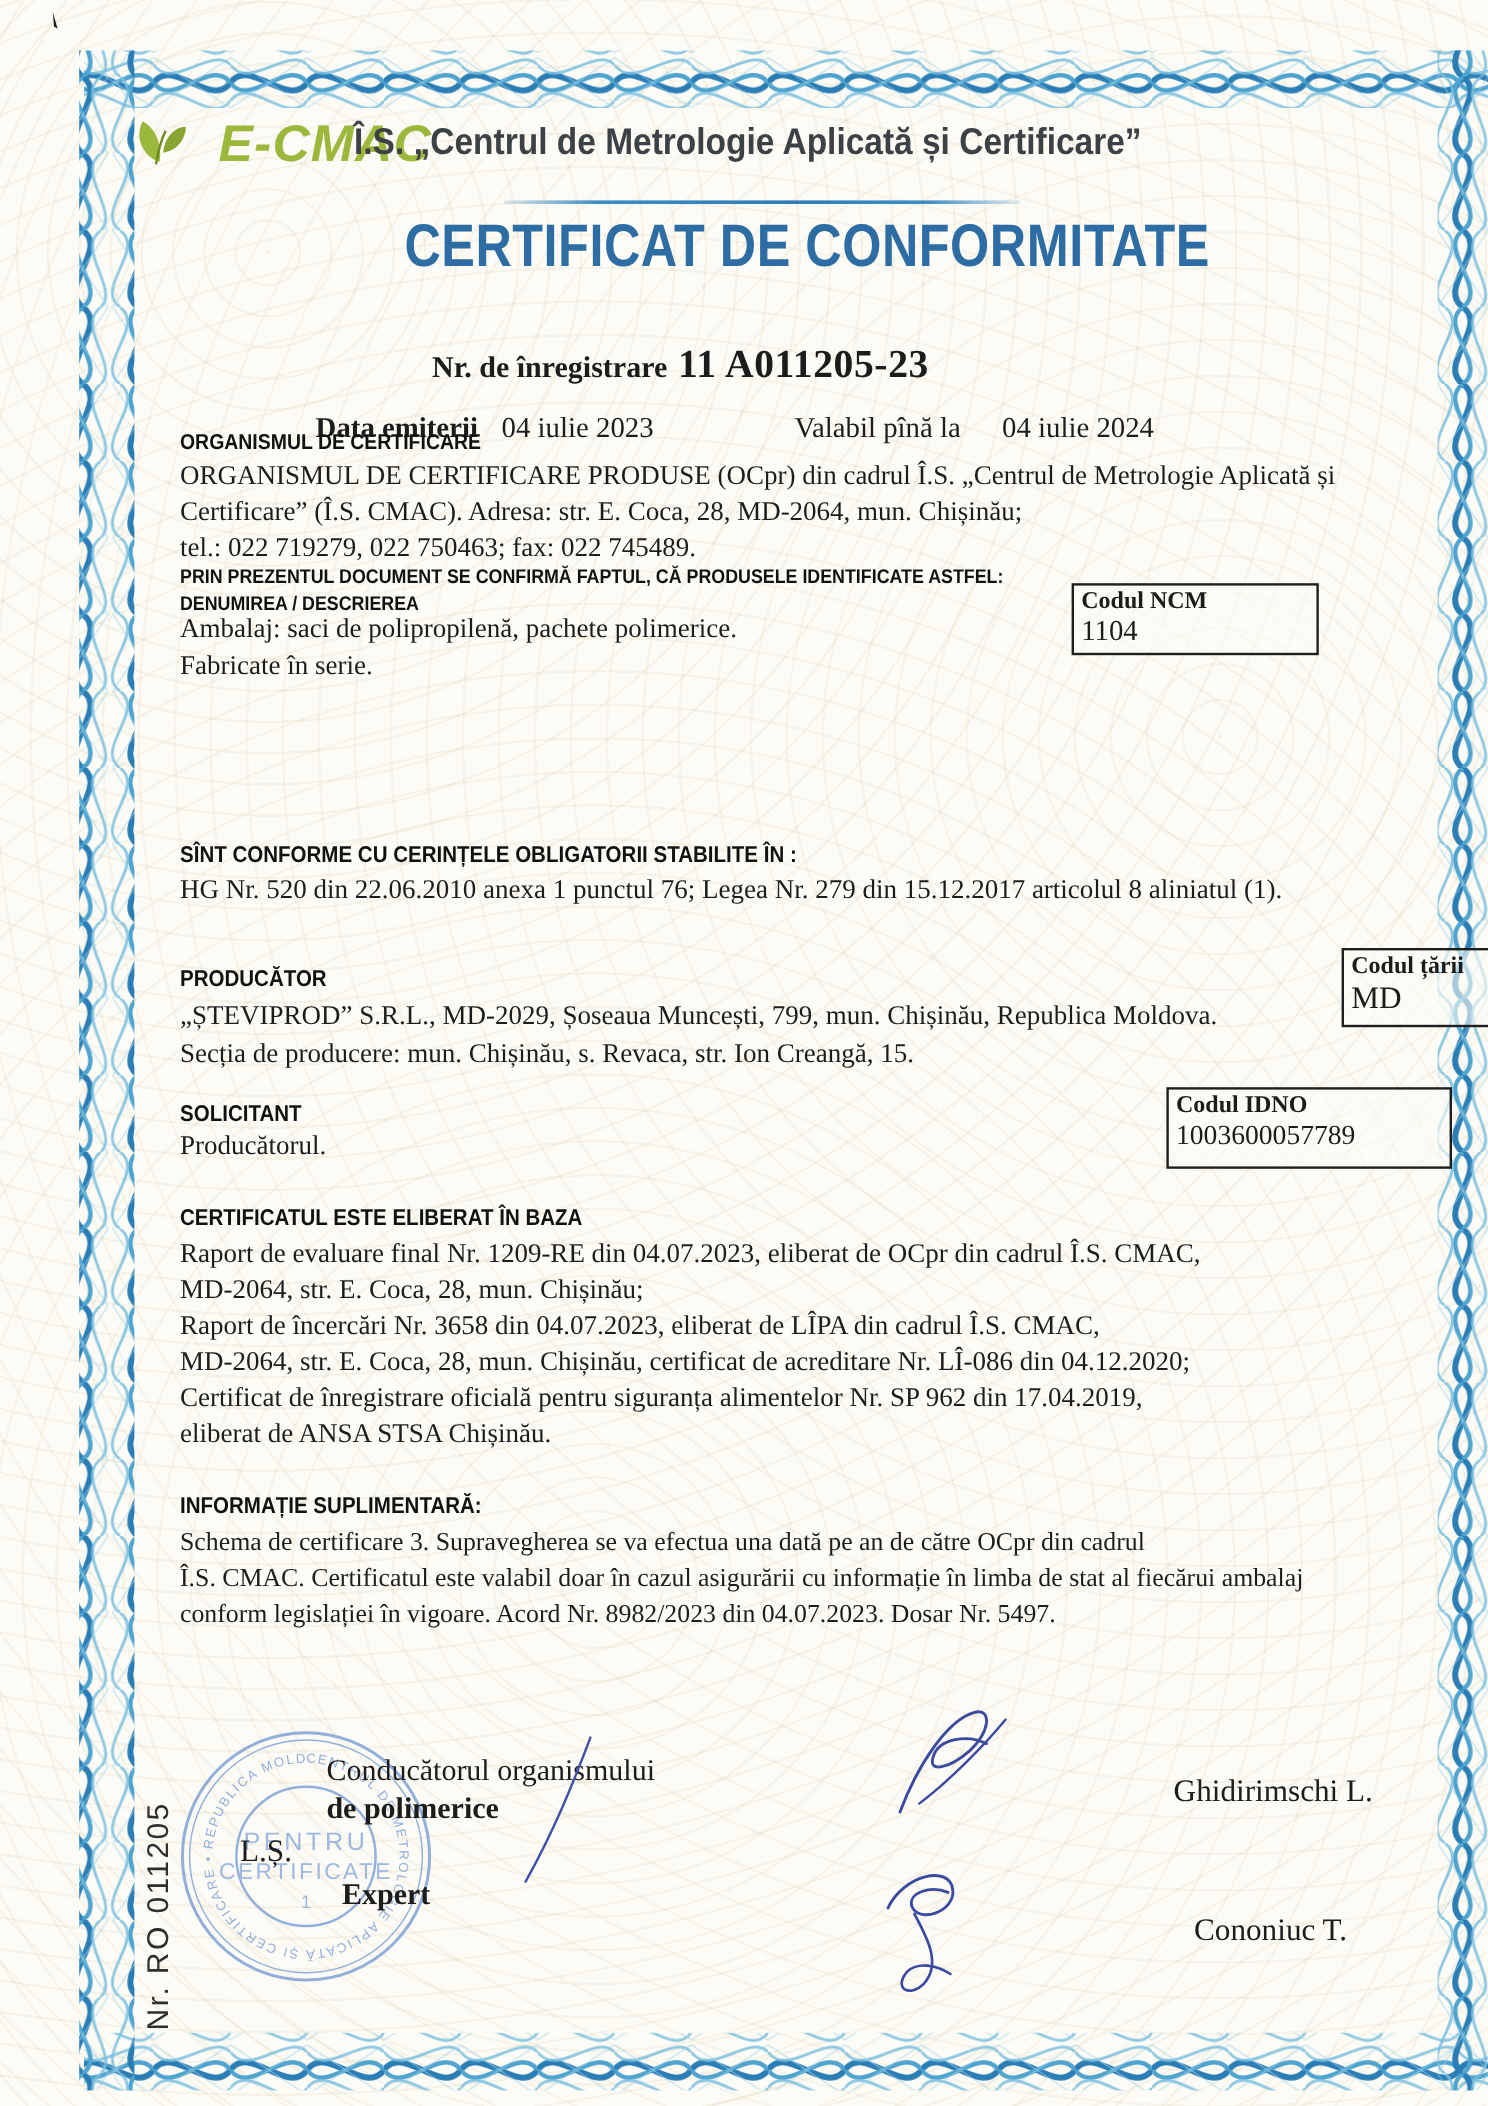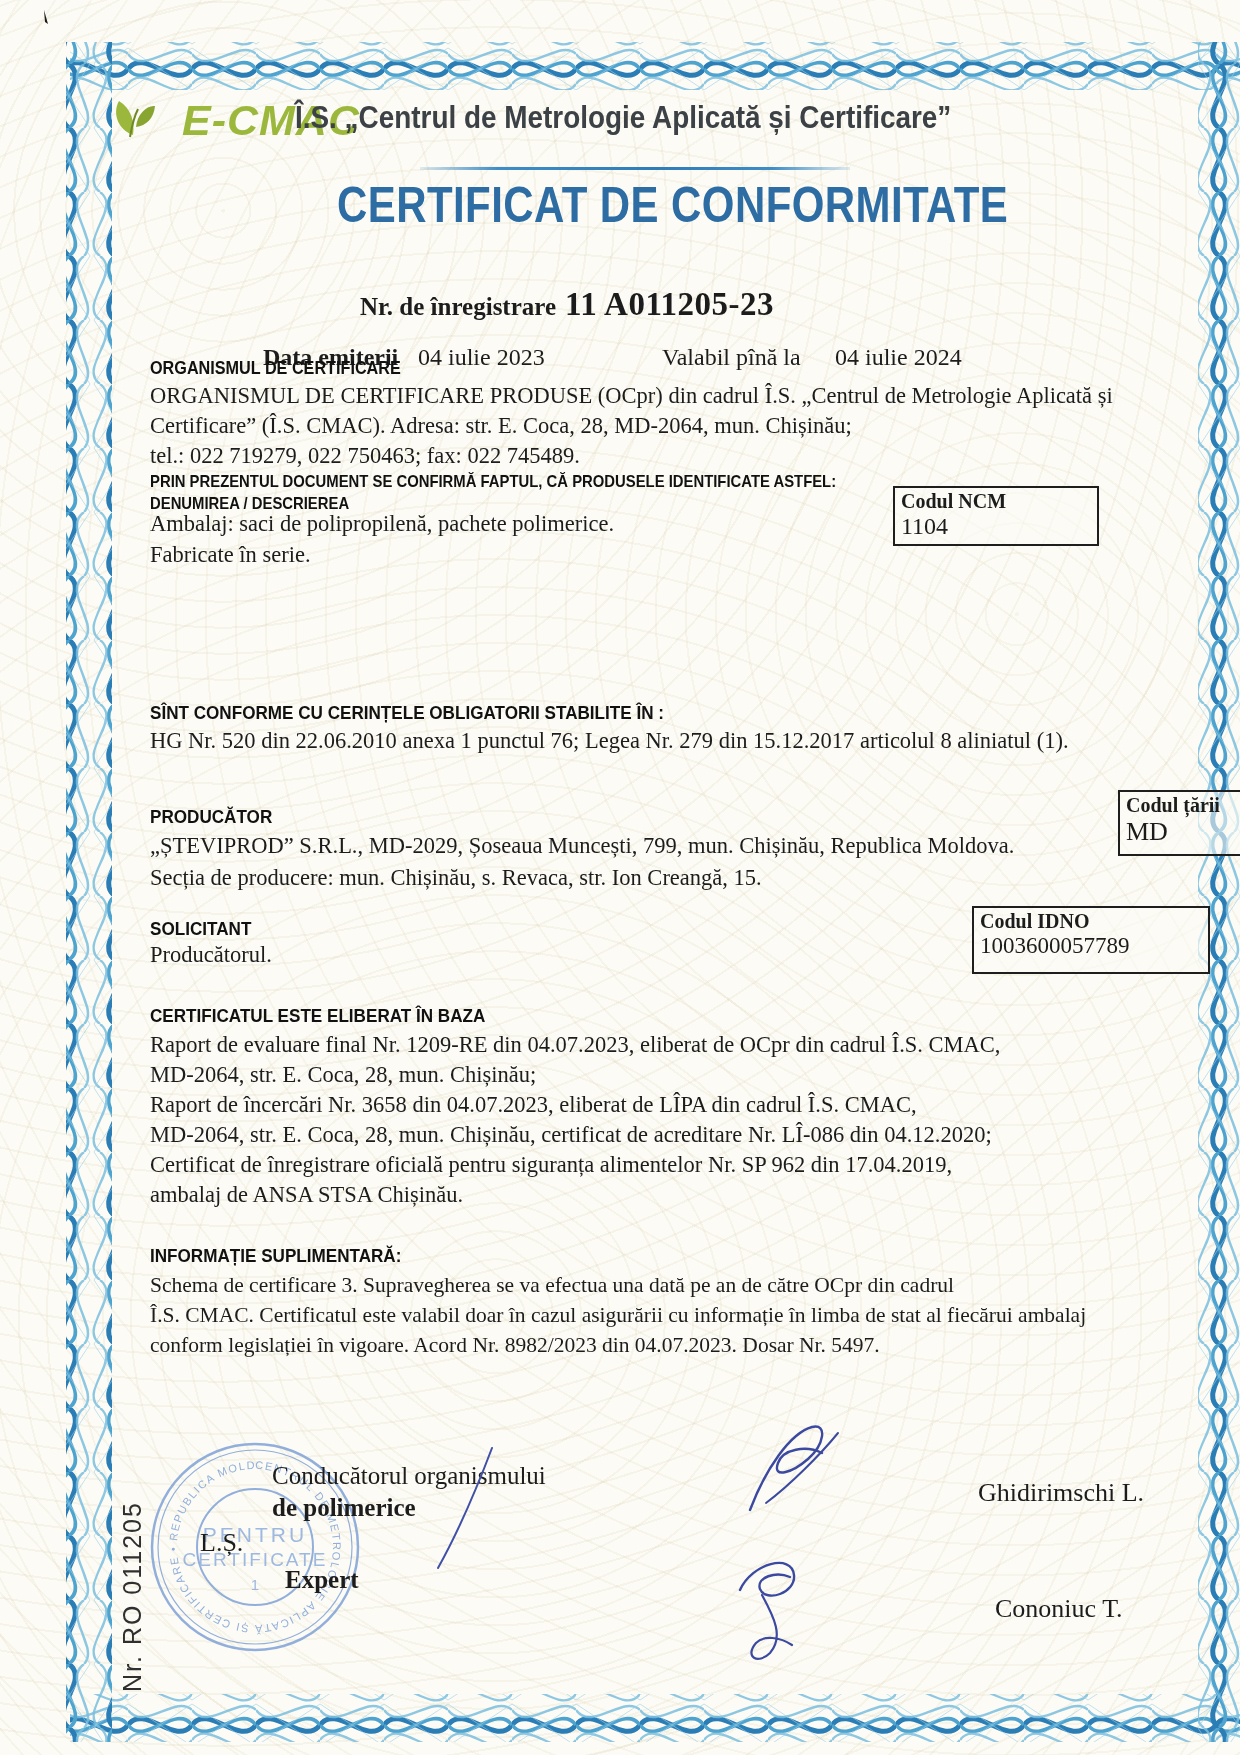--- a/index.html
+++ b/index.html
@@ -111,21 +111,21 @@
   <div class="val serif" style="font-size:23px;">1003600057789</div>
 </div>
 
 <div class="abs hd" style="left:150px;top:1005px;font-size:19px;">CERTIFICATUL ESTE ELIBERAT ÎN BAZA</div>
 <div class="abs lines" style="left:150px;top:1030px;font-size:22.5px;line-height:30px;">
   <div>Raport de evaluare final Nr. 1209-RE din 04.07.2023, eliberat de OCpr din cadrul Î.S. CMAC,</div>
   <div>MD-2064, str. E. Coca, 28, mun. Chișinău;</div>
   <div>Raport de încercări Nr. 3658 din 04.07.2023, eliberat de LÎPA din cadrul Î.S. CMAC,</div>
   <div>MD-2064, str. E. Coca, 28, mun. Chișinău, certificat de acreditare Nr. LÎ-086 din  04.12.2020;</div>
   <div>Certificat de înregistrare oficială pentru siguranța alimentelor Nr. SP 962 din 17.04.2019,</div>
-  <div>ambalaj de ANSA STSA Chișinău.</div>
+  <div>eliberat de ANSA STSA Chișinău.</div>
 </div>
 
 <div class="abs hd" style="left:150px;top:1245px;font-size:19px;">INFORMAȚIE SUPLIMENTARĂ:</div>
 <div class="abs lines" style="left:150px;top:1270px;font-size:21.5px;line-height:30px;">
   <div>Schema de certificare 3. Supravegherea se va efectua una dată pe an de către OCpr din cadrul</div>
   <div>Î.S. CMAC. Certificatul este valabil doar în cazul asigurării  cu informație în limba de stat al fiecărui ambalaj</div>
   <div>conform legislației în vigoare. Acord Nr. 8982/2023 din 04.07.2023. Dosar Nr. 5497.</div>
 </div>
 
 <svg class="abs" style="left:140px;top:1432px;opacity:.82;" width="230" height="230" viewBox="0 0 230 230">

